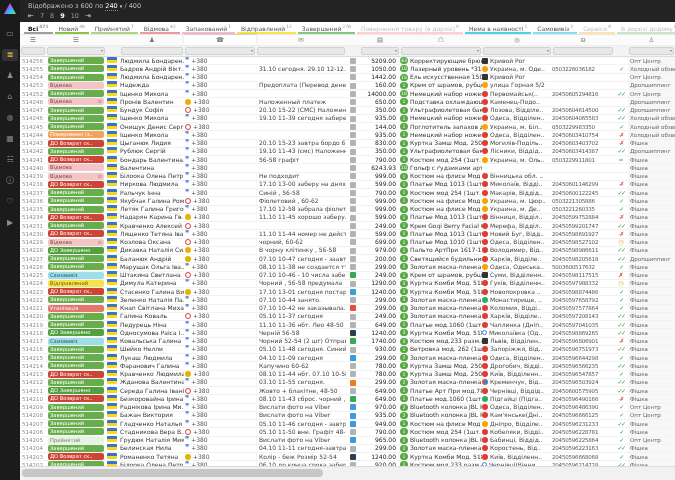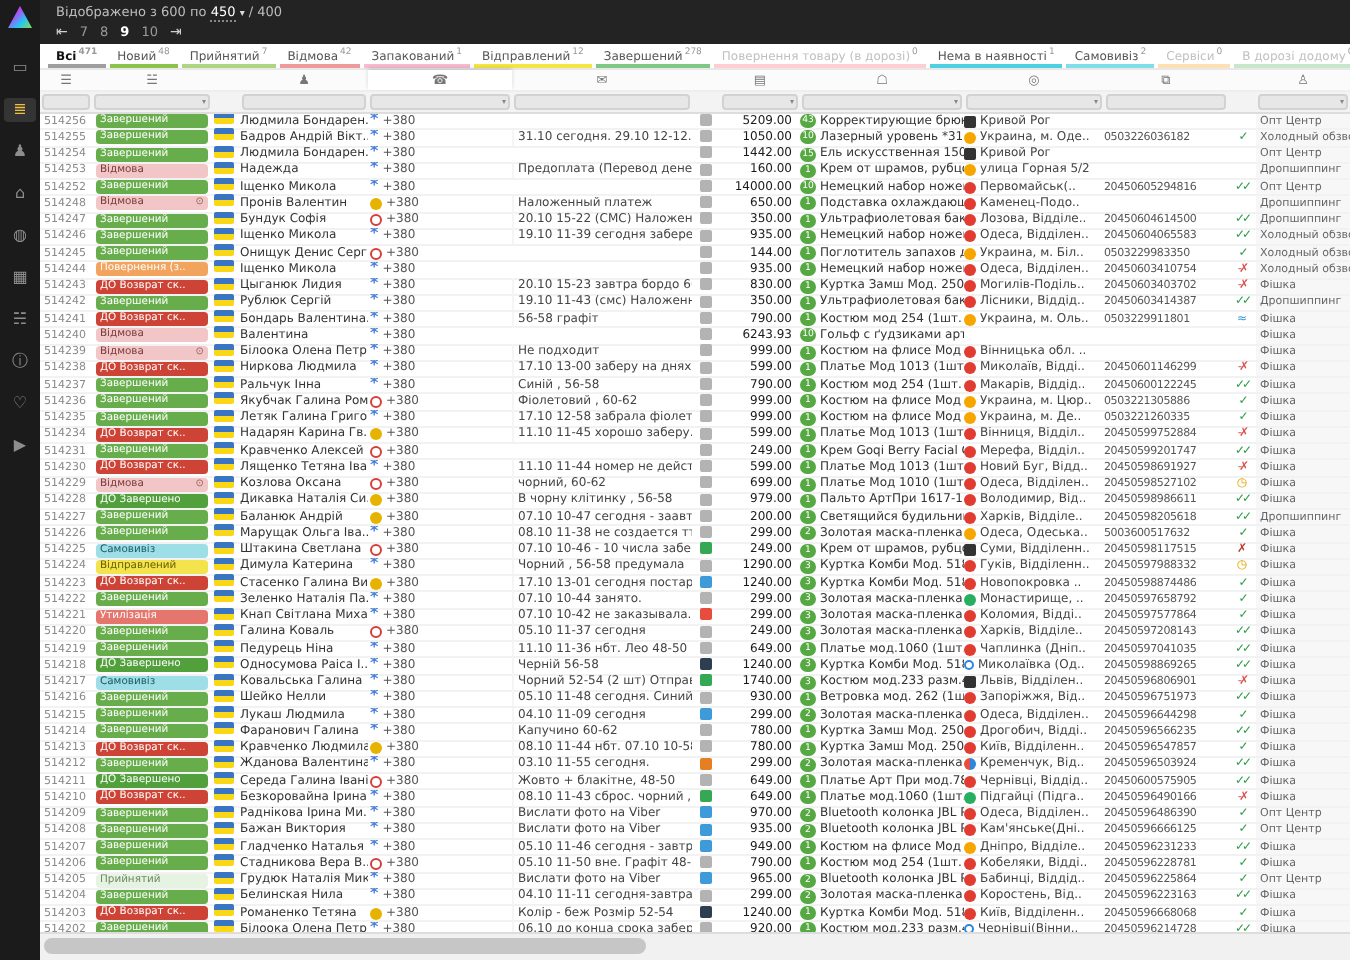--- a/index.html
+++ b/index.html
@@ -117,21 +117,21 @@
         <span class="sic">ⓘ</span>
         <span class="sic">♡</span>
         <span class="sic">▶</span>
       </div>
   </aside>
 
   <div class="main">
     <div class="topbar">
       <div class="tb1">
         <span>Відображено з 600 по</span>
-        <span class="pp">450</span>
+        <span class="pp">240</span>
         <span class="caret">▾</span>
         <span>/ 400</span>
       </div>
       <div class="tb2">
         <span class="skip">⇤</span>
         <span id="pages" style="display:flex;gap:6px;">
             <span class="pg">7</span>
             <span class="pg">8</span>
             <span class="pg cur">9</span>
             <span class="pg">10</span>

